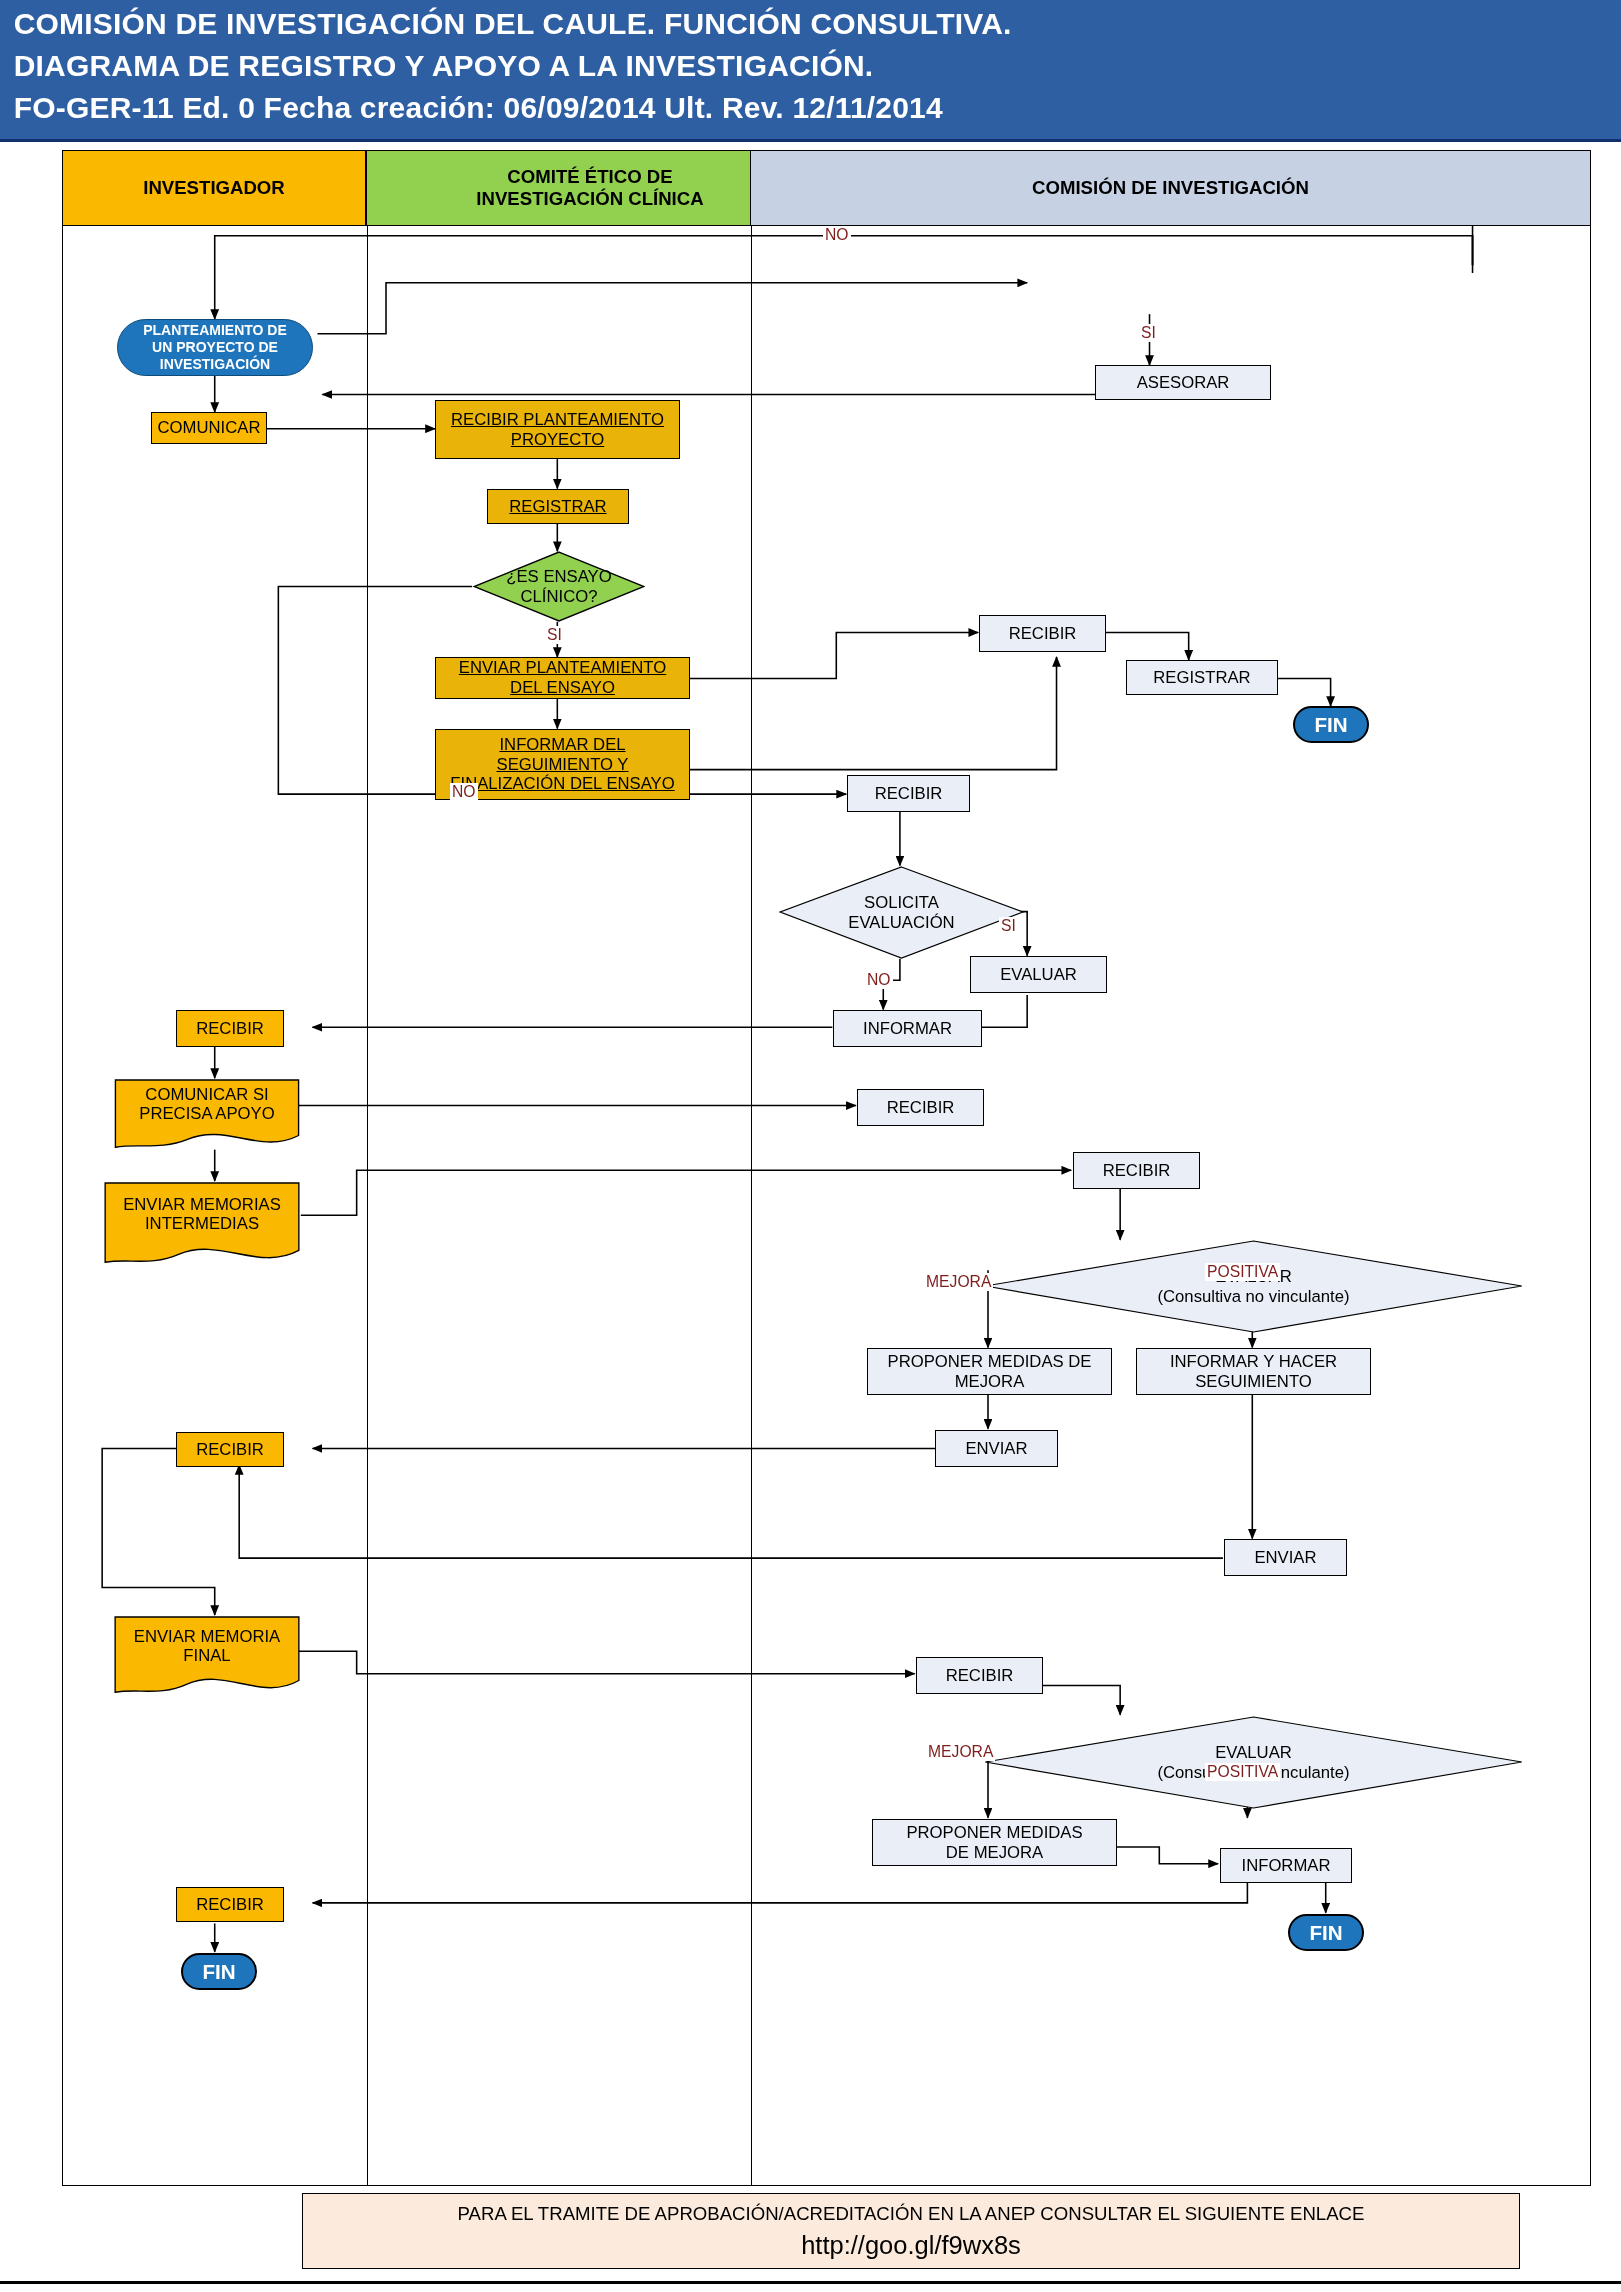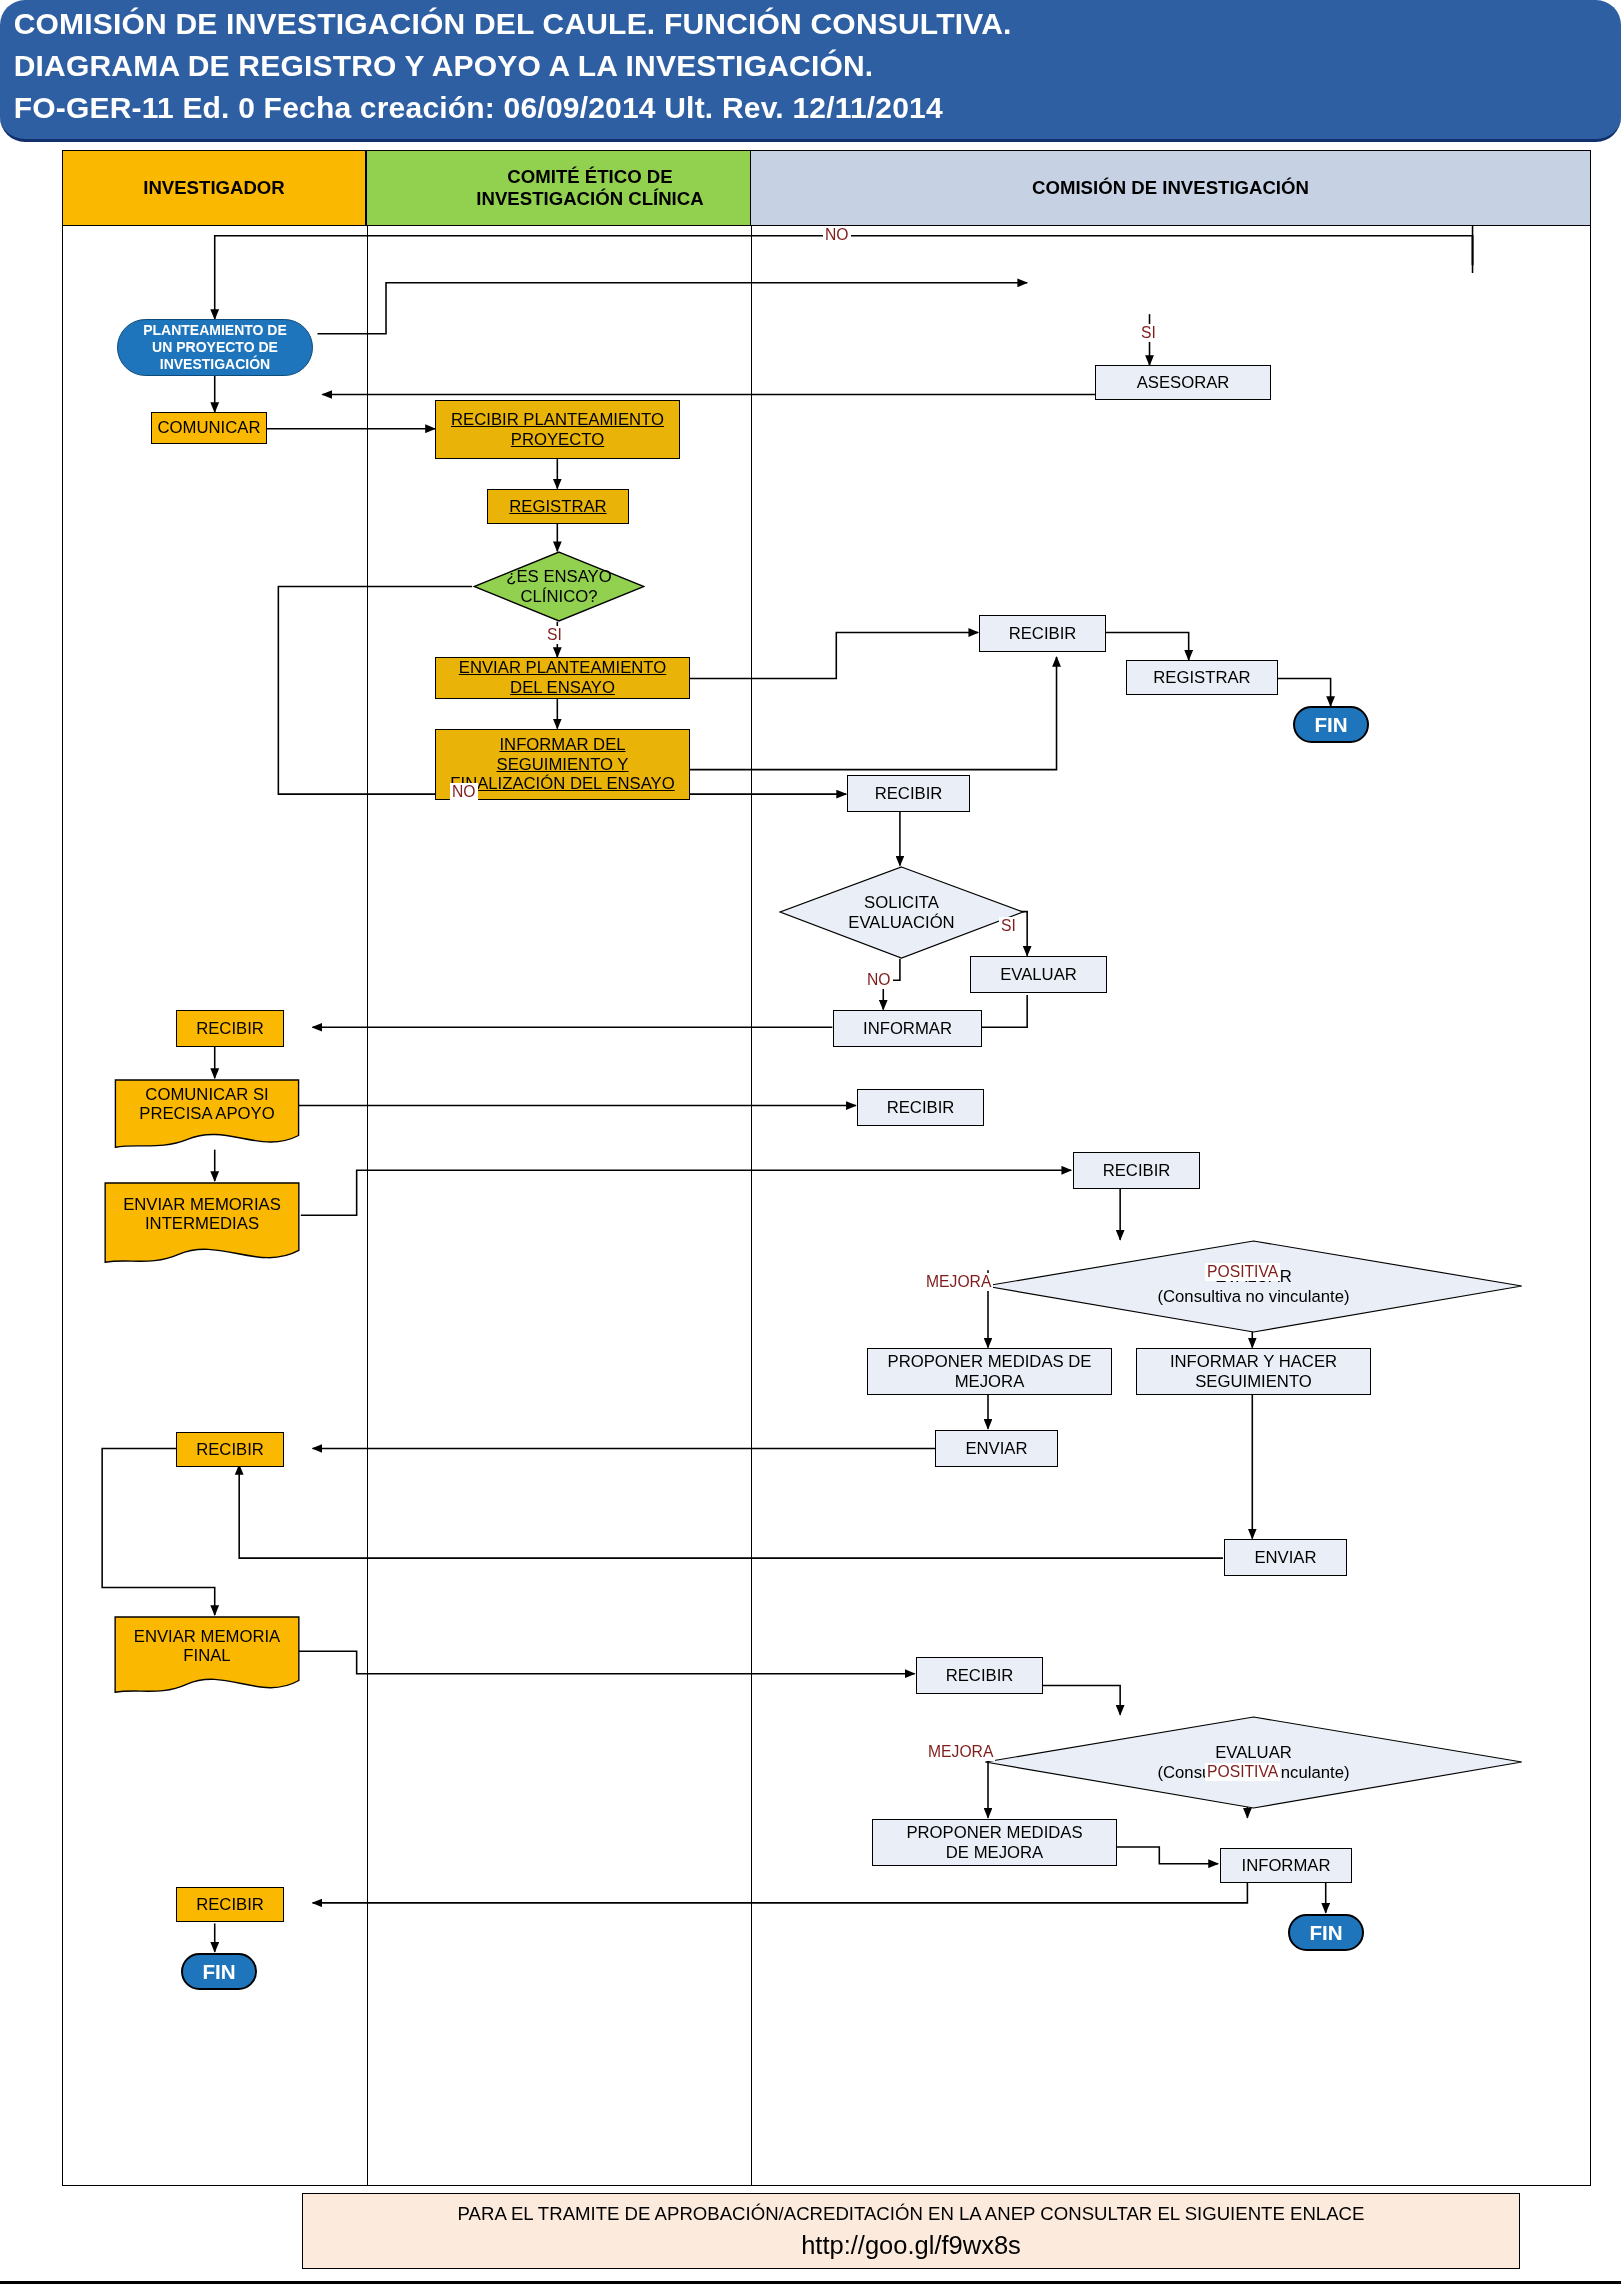--- a/index.html
+++ b/index.html
@@ -1,21 +1,21 @@
 <!DOCTYPE html>
 <html><head>
 <meta charset="utf-8">
 <style>
   html,body{margin:0;padding:0;background:#ffffff;}
   body{font-family:"Liberation Sans",sans-serif;}
   #page{position:relative;width:1621px;height:2293px;background:#fff;overflow:hidden;}
 
   
   #header{position:absolute;left:0;top:0;width:1621px;height:142px;
-          background:#2E5FA3;border-bottom:3.9px solid #11306b;box-sizing:border-box;border-radius:25px;}
+          background:#2E5FA3;border-bottom:3.9px solid #11306b;box-sizing:border-box;}
   #header .ln{position:absolute;left:13.7px;color:#fff;font-weight:bold;font-size:30px;
               letter-spacing:0.2px;white-space:nowrap;font-family:"Liberation Sans",sans-serif;}
   #hl1{top:6.9px;} #hl2{top:49px;} #hl3{top:91px;}
 
   
   #lanes{position:absolute;left:62px;top:150px;width:1529px;height:76px;}
   .lane-h{position:absolute;top:0;height:76px;box-sizing:border-box;border:1px solid #000;
           display:flex;align-items:center;justify-content:center;text-align:center;
           font-weight:bold;font-size:18.6px;line-height:21.6px;color:#000;}
 

